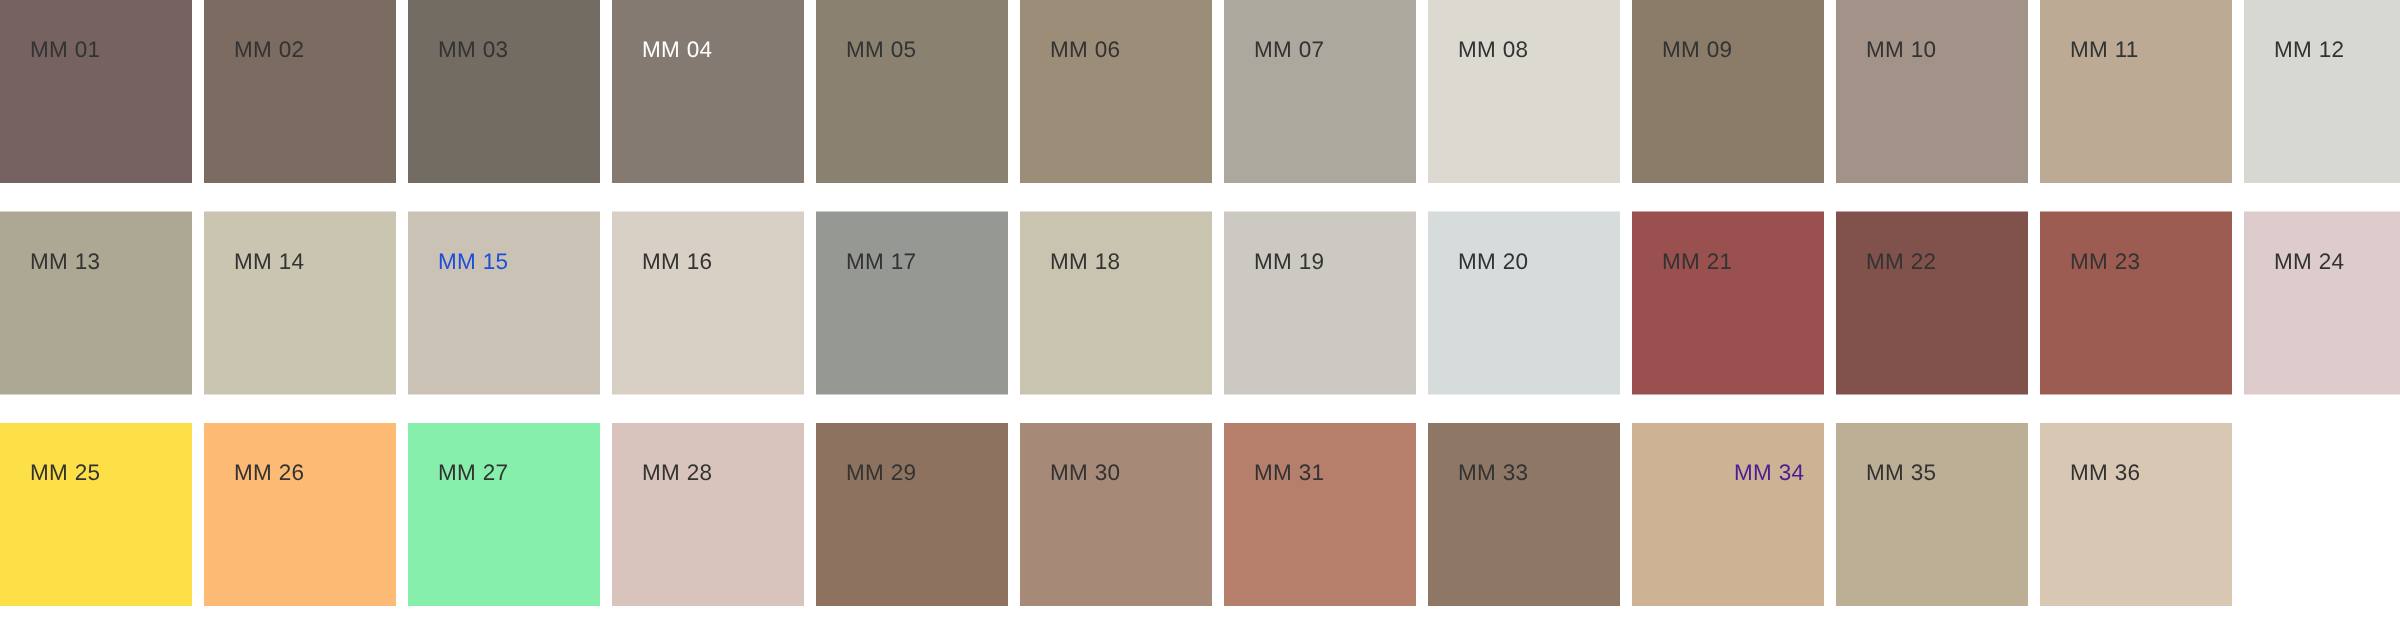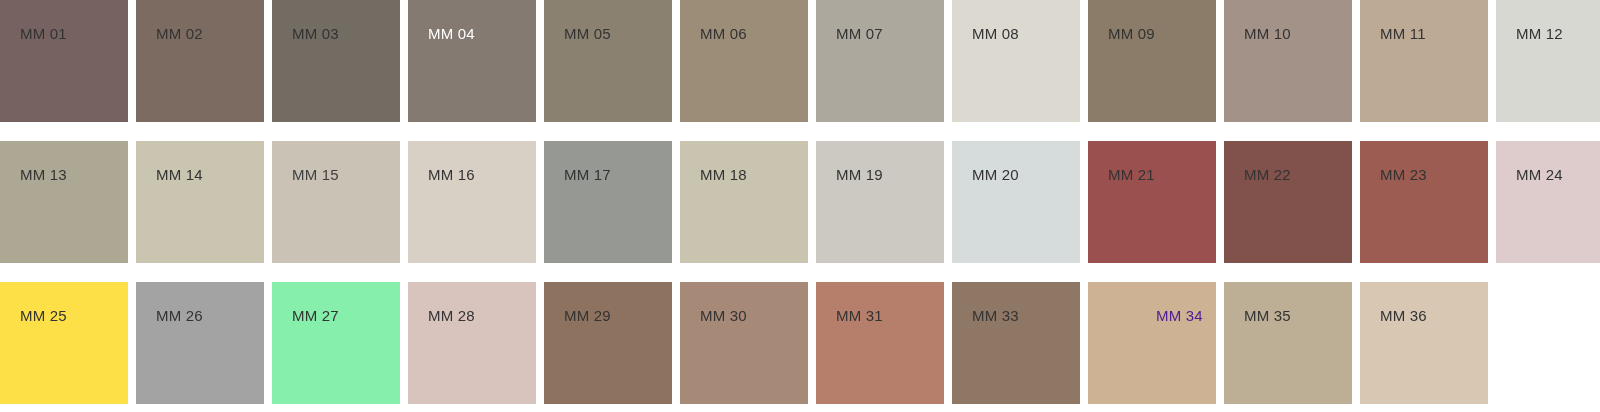--- a/index.html
+++ b/index.html
@@ -81,21 +81,21 @@
     <div class="swatch" style="background-color: rgb(216, 216, 211);">
       <span class="swatch-label" style="color: rgb(51, 51, 51);">MM 12</span>
     </div>
     <div class="swatch" style="background-color: rgb(173, 168, 148);">
       <span class="swatch-label" style="color: rgb(51, 51, 51);">MM 13</span>
     </div>
     <div class="swatch" style="background-color: rgb(202, 197, 177);">
       <span class="swatch-label" style="color: rgb(51, 51, 51);">MM 14</span>
     </div>
     <div class="swatch" style="background-color: rgb(202, 194, 181);">
-      <span class="swatch-label" style="color: #404040;">MM 15</span>
+      <span class="swatch-label" style="color: #1d4ed8;">MM 15</span>
     </div>
     <div class="swatch" style="background-color: rgb(216, 208, 197); text-align: center;">
       <span class="swatch-label" style="color: rgb(51, 51, 51);">MM 16</span>
     </div>
     <div class="swatch" style="background-color: rgb(150, 152, 148);">
       <span class="swatch-label" style="color: rgb(51, 51, 51);">MM 17</span>
     </div>
     <div class="swatch" style="background-color: rgb(200, 196, 175);">
       <span class="swatch-label" style="color: rgb(51, 51, 51);">MM 18</span>
     </div>
@@ -113,21 +113,21 @@
     </div>
     <div class="swatch" style="background-color: rgb(157, 92, 81);">
       <span class="swatch-label" style="color: rgb(51, 51, 51);">MM 23</span>
     </div>
     <div class="swatch" style="background-color: rgb(221, 204, 203);">
       <span class="swatch-label" style="color: rgb(51, 51, 51);">MM 24</span>
     </div>
     <div class="swatch" style="background-color: #fde047;">
       <span class="swatch-label" style="color: rgb(51, 51, 51);">MM 25</span>
     </div>
-    <div class="swatch" style="background-color: #a3a3a3;">
+    <div class="swatch" style="background-color: #fdba74;">
       <span class="swatch-label" style="color: rgb(51, 51, 51);">MM 26</span>
     </div>
     <div class="swatch" style="background-color: #86efac;">
       <span class="swatch-label" style="color: rgb(51, 51, 51);">MM 27</span>
     </div>
     <div class="swatch" style="background-color: rgb(216, 196, 189);">
       <span class="swatch-label" style="color: rgb(51, 51, 51);">MM 28</span>
     </div>
     <div class="swatch" style="background-color: rgb(142, 114, 96);">
       <span class="swatch-label" style="color: rgb(51, 51, 51);">MM 29</span>

